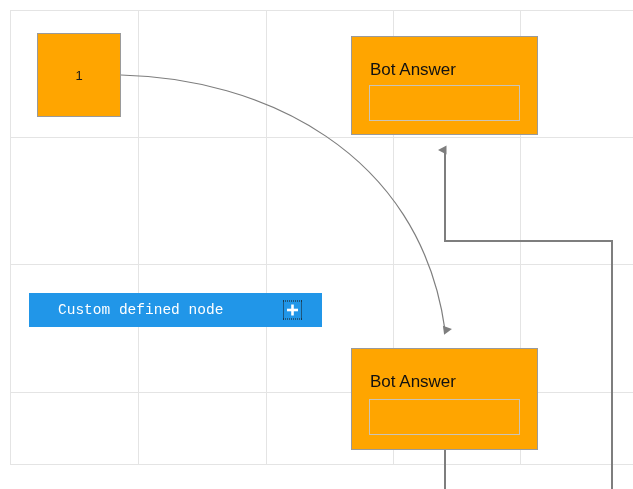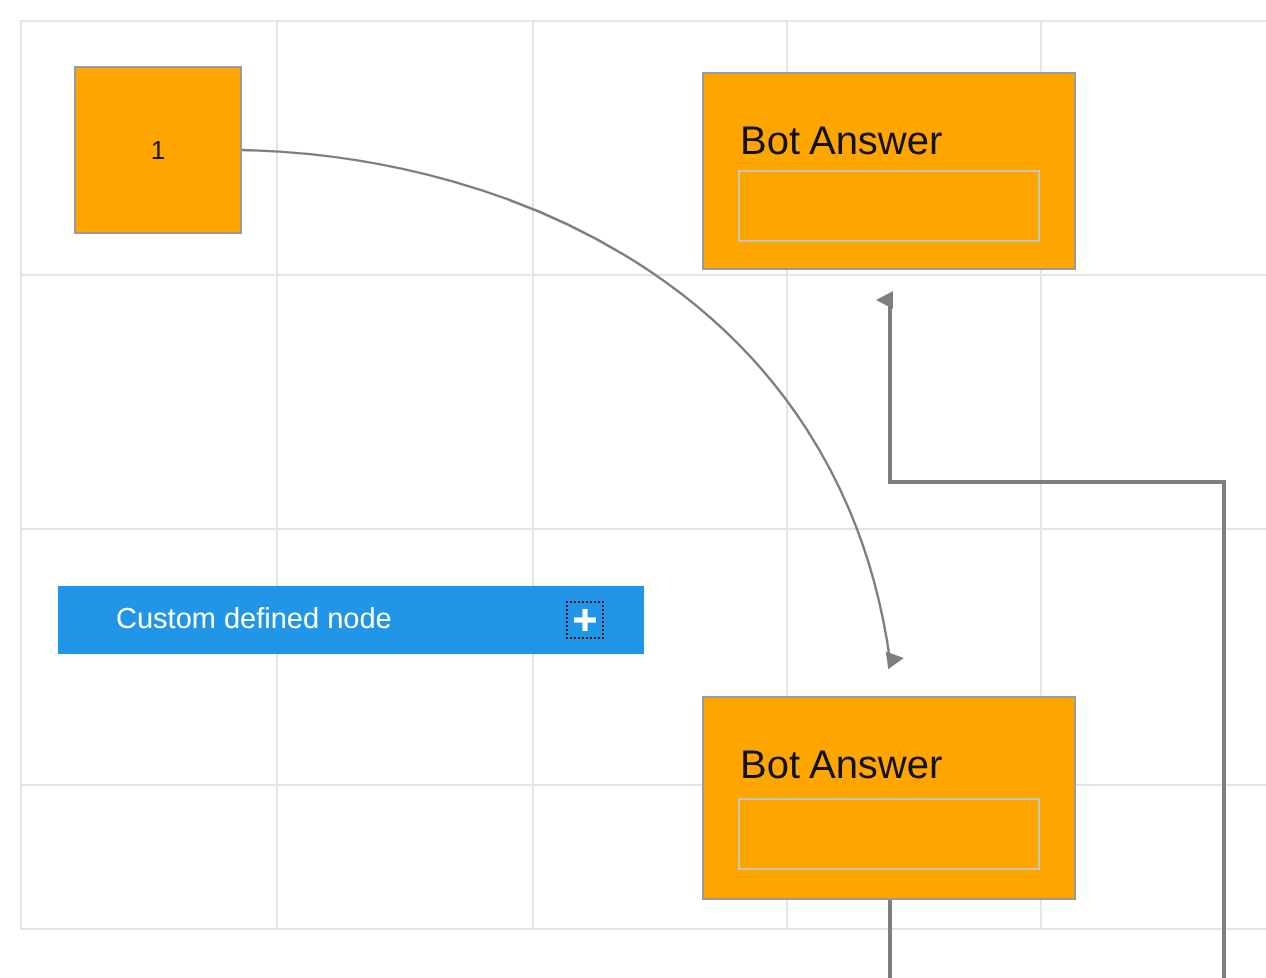--- a/index.html
+++ b/index.html
@@ -50,21 +50,21 @@
     transform: translateY(-50%);
     text-align: center;
     font-size: 13px;
     color: #1a1a1a;
     line-height: 1;
   }
   .node-title {
     position: absolute;
     left: 18px;
     top: 24px;
-    font-size: 20px;
+    font-size: 17px;
     color: #111111;
     line-height: 1;
     white-space: nowrap;
   }
   .node-inner-field {
     position: absolute;
     left: 17px;
     right: 17px;
     height: 36px;
     box-sizing: border-box;
@@ -79,20 +79,21 @@
   }
   .node-blue-label {
     position: absolute;
     left: 29px;
     top: 50%;
     transform: translateY(-50%);
     font-size: 14.5px;
     color: #ffffff;
     line-height: 1;
     white-space: nowrap;
+    font-family: Liberation Mono, monospace;
   }
   .plus-icon-box {
     position: absolute;
     right: 20px;
     top: 50%;
     transform: translateY(-50%);
     width: 19px;
     height: 19px;
     box-sizing: border-box;
     border: 1.5px dotted #1b1b1b;

